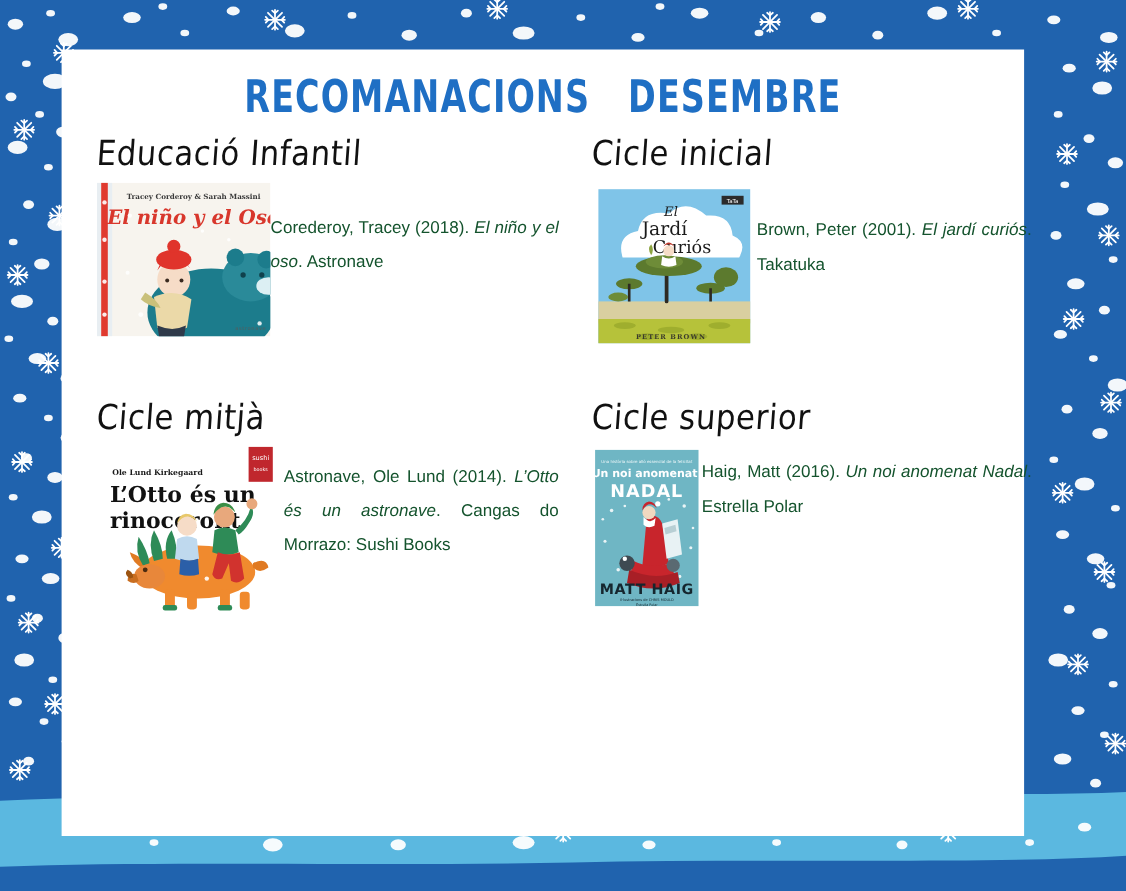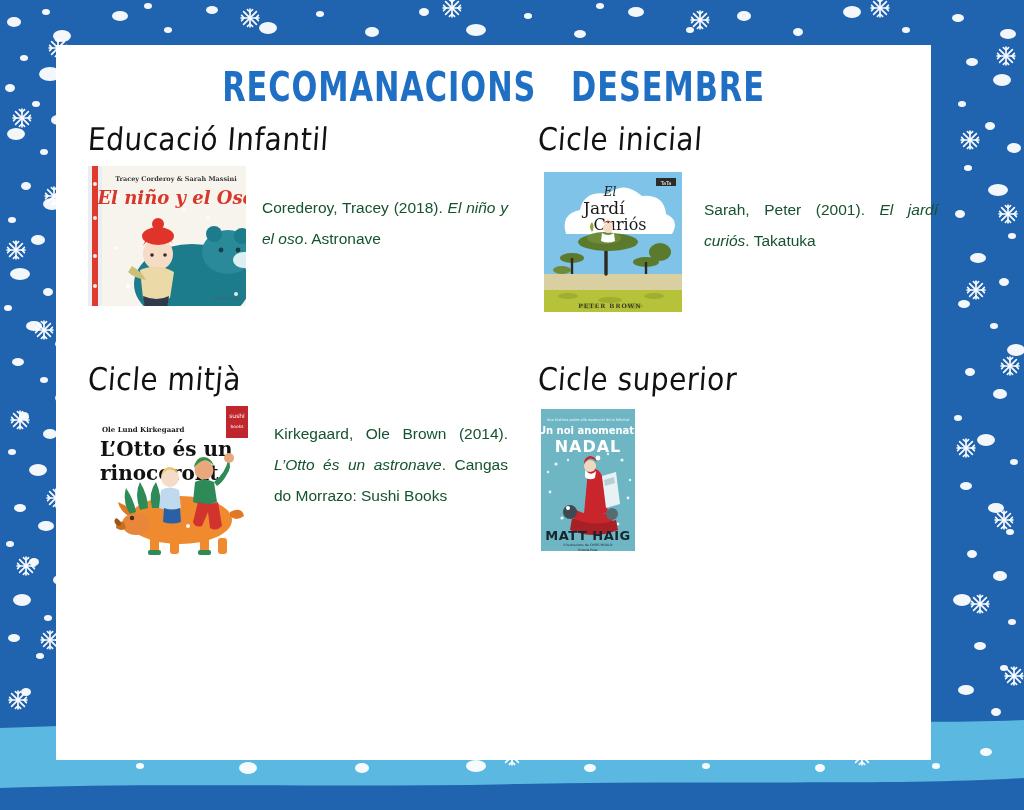--- a/index.html
+++ b/index.html
@@ -86,21 +86,21 @@
     letter-spacing: 0.5px;
     transform: skewX(-4deg) scaleY(1.12);
     transform-origin: left center;
     display: inline-block;
     white-space: nowrap;
   }
 
   .sec-body {
     display: flex;
     align-items: flex-start;
-    gap: 16px;
+    justify-content: center;
   }
 
   .cover {
     flex: 0 0 auto;
     position: relative;
     overflow: hidden;
     background: #fff;
   }
 
   .ref {
@@ -451,21 +451,21 @@
             <ellipse cx="34" cy="92" rx="12" ry="5" fill="#5C7A2E"></ellipse>
             <path d="M34,92 L34,108" stroke="#2E2A22" stroke-width="2.4"></path>
             <ellipse cx="108" cy="96" rx="13" ry="5" fill="#5C7A2E"></ellipse>
             <path d="M108,96 L108,108" stroke="#2E2A22" stroke-width="2.4"></path>
             <ellipse cx="122" cy="86" rx="11" ry="9" fill="#5C7A2E"></ellipse>
             <ellipse cx="24" cy="104" rx="9" ry="4" fill="#6E8C38"></ellipse>
             <text x="72" y="142" font-family="DejaVu Serif, serif" font-size="6" font-weight="700" fill="#3b3b2b" text-anchor="middle" letter-spacing="1">PETER BROWN</text>
           </svg>
         </div>
         <div class="ref ref-ci">
-          <span>Sarah, Peter</span>
+          <span>Brown, Peter</span>
           <span>(2001).</span>
           <i>El jardí curiós</i><span>. Takatuka</span>
         </div>
       </div>
     </div>
 
     <div class="section sec-cm">
       <div class="sec-title">Cicle mitjà</div>
       <div class="sec-body">
         <div class="cover cv3">
@@ -509,21 +509,21 @@
             <path d="M107,76 q9,-5 19,0 l3,20 q-12,5 -24,0 Z" fill="#2E8B57"></path>
             <path d="M126,76 q12,-10 14,-22 q5,6 -2,16 q-4,7 -9,10 Z" fill="#2E8B57"></path>
             <circle cx="141" cy="52" r="5" fill="#E8A87C"></circle>
             <path d="M110,96 q10,4 20,0 l4,24 q-6,6 -12,2 l-2,-16 l-6,14 q-7,2 -9,-4 Z" fill="#D1332E"></path>
             <g fill="#ffffff" opacity="0.9">
                 <circle cx="100" cy="120" r="2"></circle>
               </g>
           </svg>
         </div>
         <div class="ref ref-cm">
-          <span>Kirkegaard, Ole Brown</span>
+          <span>Astronave, Ole Lund</span>
           <span>(2014).</span>
           <i>L’Otto és un astronave</i><span>. Cangas do Morrazo: Sushi Books</span>
         </div>
       </div>
     </div>
 
     <div class="section sec-cs">
       <div class="sec-title">Cicle superior</div>
       <div class="sec-body">
         <div class="cover cv4">
@@ -556,17 +556,22 @@
             <path d="M64,70 l14,-4 l4,32 l-14,4 Z" fill="#E8F2F4"></path>
             <path d="M66,74 l10,-3 l1,6 l-10,3 Z" fill="#b8cfd4"></path>
             <circle cx="32" cy="106" r="7" fill="#3E4A52"></circle>
             <circle cx="30" cy="102" r="2" fill="#ffffff"></circle>
             <circle cx="74" cy="108" r="6" fill="#5A6A72"></circle>
             <text x="50" y="134" font-family="DejaVu Sans, sans-serif" font-size="13" font-weight="700" fill="#15262E" text-anchor="middle" letter-spacing="0.5">MATT HAIG</text>
             <text x="50" y="140" font-family="DejaVu Sans, sans-serif" font-size="3.2" fill="#15262E" text-anchor="middle">Il·lustracions de CHRIS MOULD</text>
             <text x="50" y="145" font-family="DejaVu Sans, sans-serif" font-size="3" fill="#15262E" text-anchor="middle">Estrella Polar</text>
           </svg>
         </div>
+        <div class="ref ref-cs">
+          <span>Haig, Matt</span>
+          <span>(2016).</span>
+          <i>Un noi anomenat Nadal</i><span>. Estrella Polar</span>
+        </div>
       </div>
     </div>
 
   </div>
 </div>
 
 </body></html>

